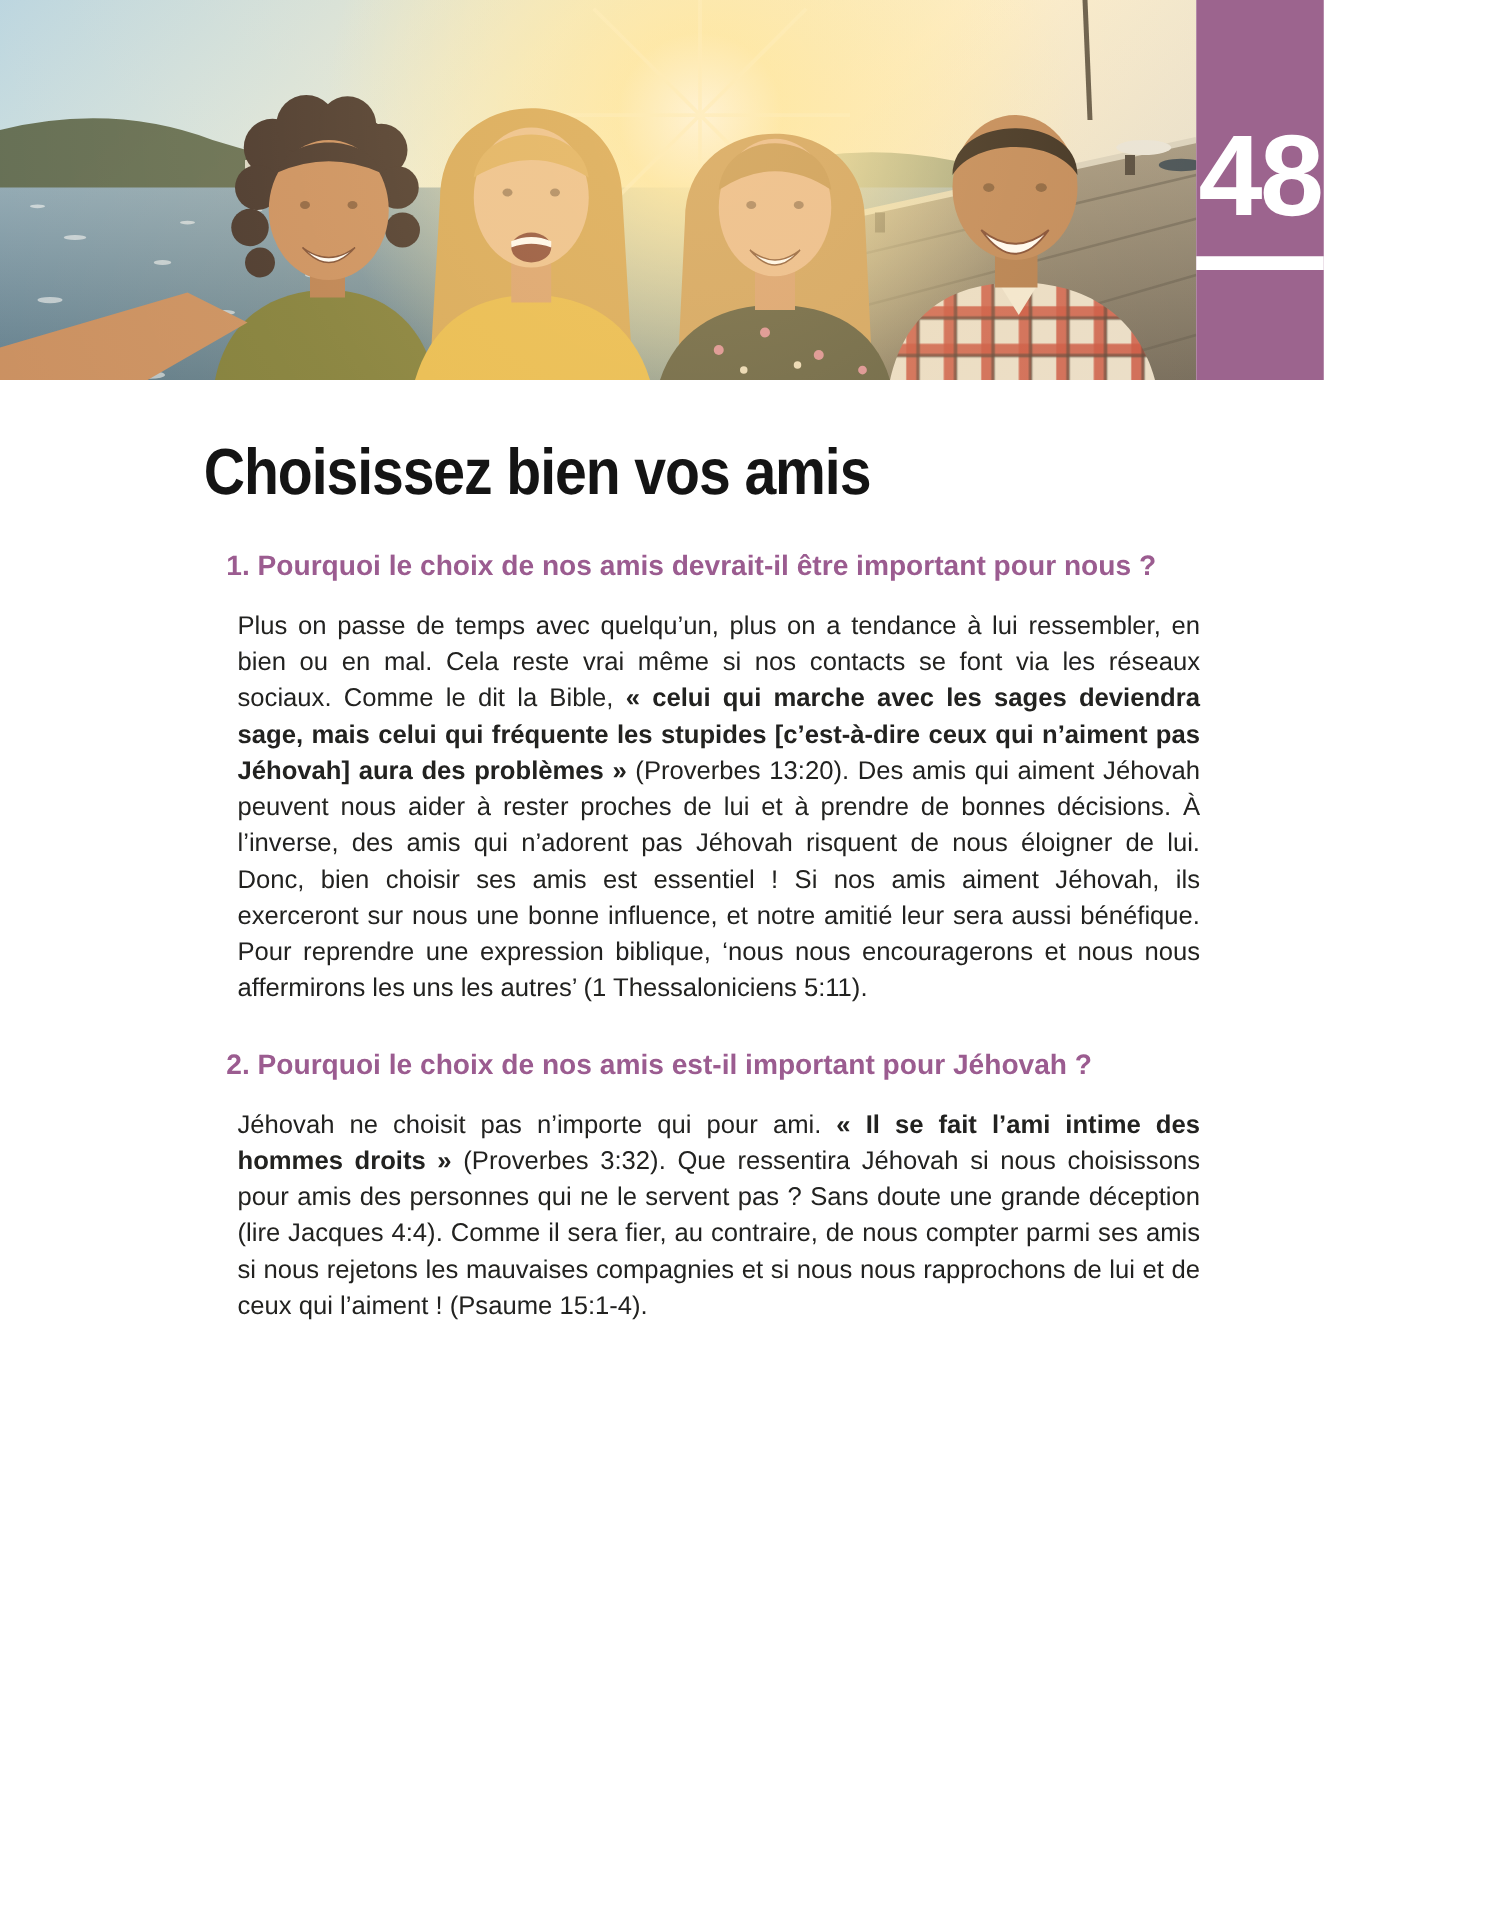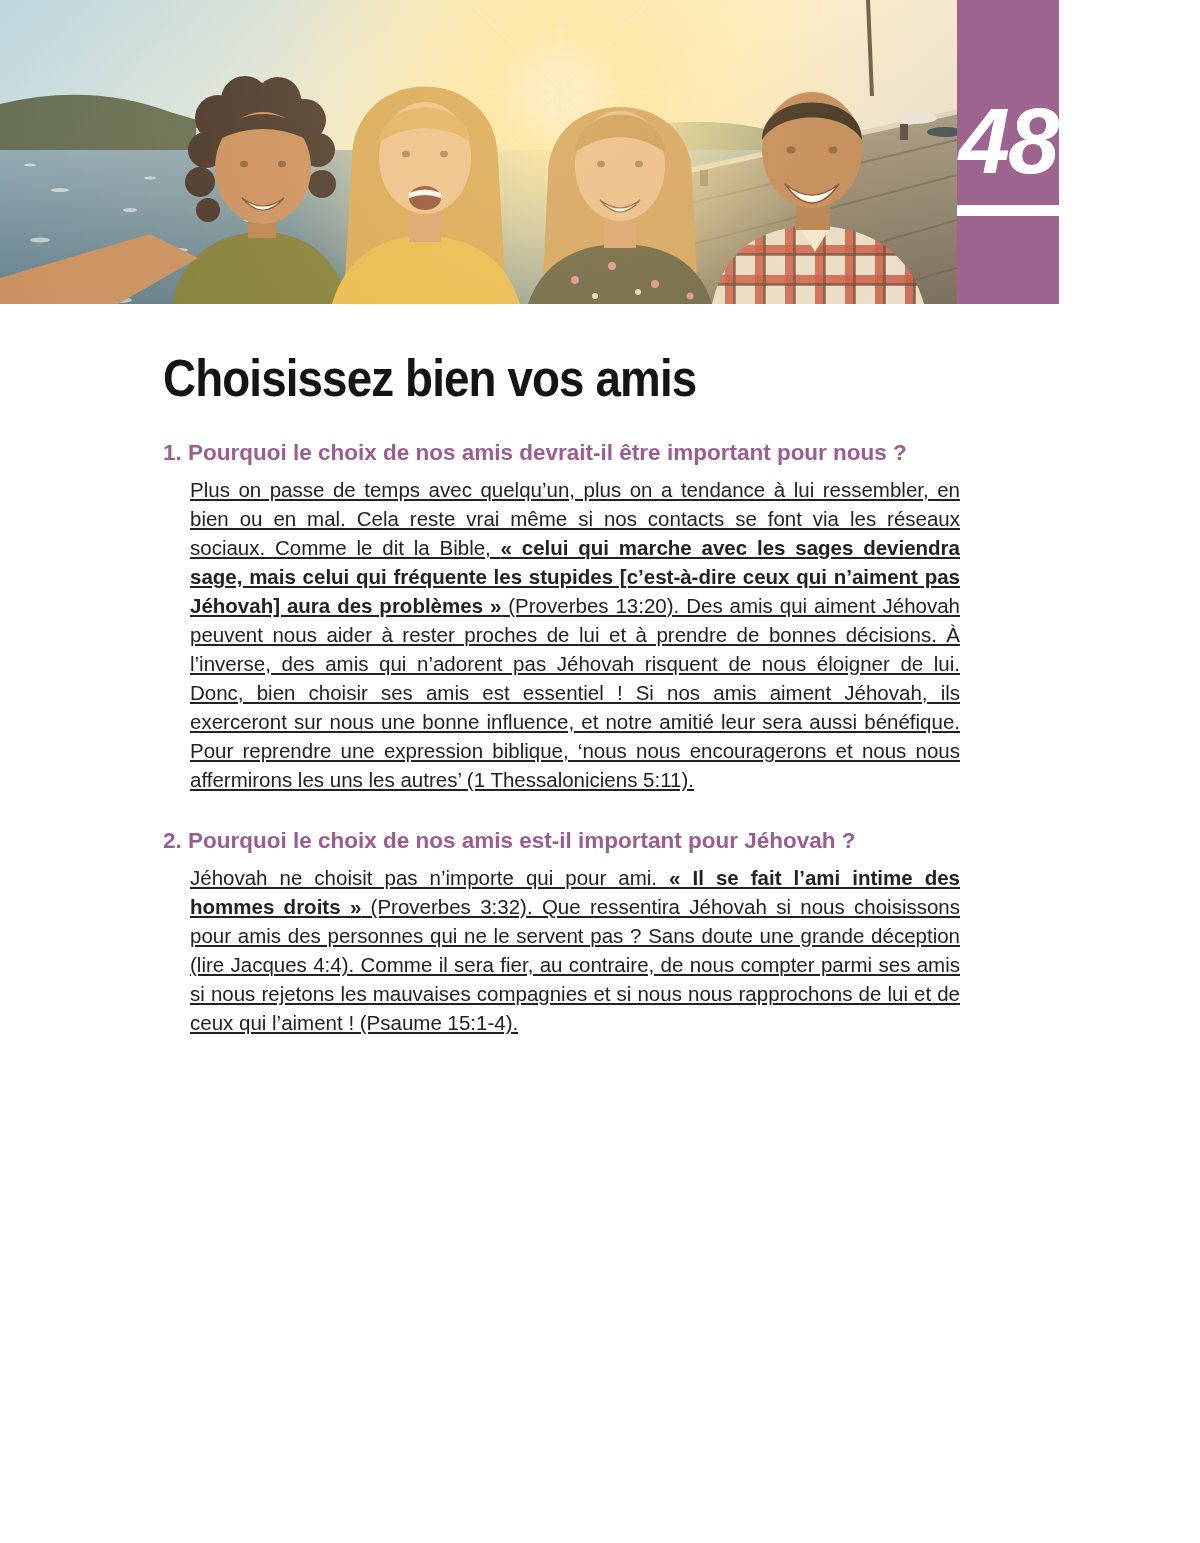--- a/index.html
+++ b/index.html
@@ -6,21 +6,21 @@
   body {
     width: 1200px;
     height: 1543px;
     background: #ffffff;
     font-family: "Liberation Sans", "DejaVu Sans", sans-serif;
     color: #1d1d1b;
   }
   .page { width: 1200px; height: 1543px; position: relative; overflow: hidden; background: #fff; }
 
   
-  .header { display: flex; height: 304px; width: 988px; font-style: italic; }
+  .header { display: flex; height: 304px; width: 988px; }
   .photo  { width: 957px; height: 304px; overflow: hidden; flex: none; }
   .photo svg { display: block; }
 
   .badge {
     flex: 1;
     background: #9c648e;
     color: #ffffff;
     display: flex;
     flex-direction: column;
     align-items: center;
@@ -58,27 +58,27 @@
   }
   p.intro, p.body {
     margin: 28px 0 0 27px;
     width: 770px;
     font-size: 20.5px;
     line-height: 29px;
     text-align: justify;
     color: #222220;
   }
   h2.question {
-    margin: 33px 0 0 0;
+    margin: 33px 0 0 18px;
     font-size: 22.5px;
     line-height: 1.25;
     font-weight: bold;
     color: #9b5c90;
   }
-  p.body { margin-top: 8px; text-decoration: underline; }
+  p.body { margin-top: 19px; }
   .run.bold { font-weight: bold; }
 </style>
 </head>
 <body>
 
 <div class="page">
 
   <header class="header">
 
     <div class="photo">

